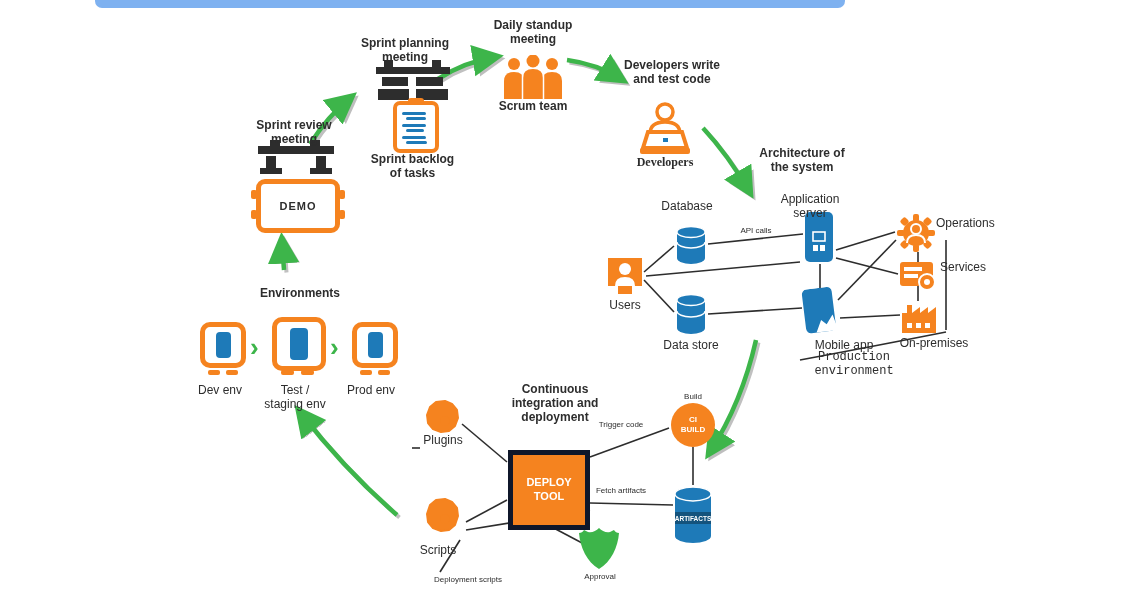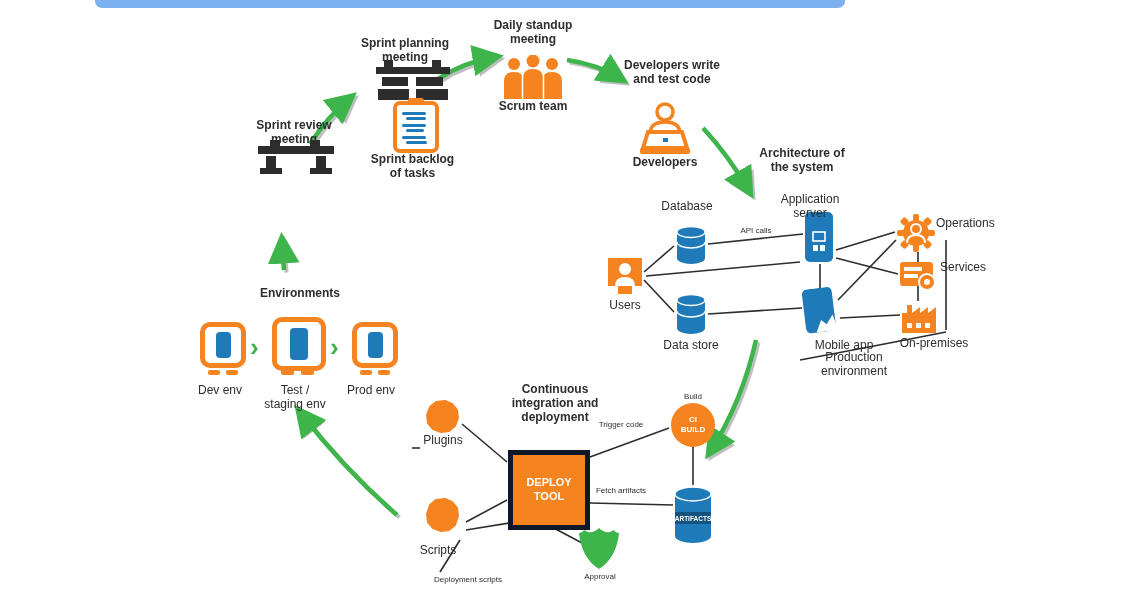--- a/index.html
+++ b/index.html
@@ -161,21 +161,21 @@
         <circle cx="27" cy="12" r="8"></circle>
         <path d="M12,34 q0,-12 15,-12 q15,0 15,12"></path>
       </g>
       <g fill="#f5831f">
         <path d="M10,32 h34 l5,16 h-44 Z" fill="none" stroke="#f5831f" stroke-width="4"></path>
         <rect x="2" y="48" width="50" height="6" rx="2"></rect>
       </g>
       <rect x="25" y="38" width="5" height="4" fill="#1e7ab8"></rect>
     </svg>
   </div>
-  <div class="lbl bold" style="left:630px;top:155px;width:70px;">Developers</div>
+  <div class="lbl bold" style="left:630px;top:155px;width:70px;font-family:Liberation Serif, serif;">Developers</div>
 
   <div class="lbl bold" style="left:750px;top:146px;width:104px;">Architecture of the system</div>
 
   <div class="abs ico" style="left:606px;top:256px;width:38px;height:38px;">
     <svg width="38" height="38" viewBox="0 0 38 38">
       <path d="M2,2 h34 v28 h-10 v8 h-14 v-8 h-10 Z" fill="#f5831f"></path>
       <circle cx="19" cy="13" r="6" fill="#ffffff"></circle>
       <path d="M9,30 q0,-9 10,-9 q10,0 10,9 Z" fill="#ffffff"></path>
     </svg>
   </div>
@@ -254,36 +254,43 @@
   <div class="abs ico" style="left:902px;top:303px;width:36px;height:30px;">
     <svg width="36" height="30" viewBox="0 0 36 30">
       <path d="M0,30 V10 h5 V2 h5 v8 l8,-6 v6 l8,-6 v6 l8,-6 v26 Z" fill="#f5831f"></path>
       <rect x="5" y="20" width="5" height="5" fill="#ffffff"></rect>
       <rect x="14" y="20" width="5" height="5" fill="#ffffff"></rect>
       <rect x="23" y="20" width="5" height="5" fill="#ffffff"></rect>
     </svg>
   </div>
   <div class="lbl" style="left:898px;top:336px;width:72px;">On-premises</div>
 
-  <div class="lbl" style="left:798px;top:350px;width:112px;">Production environment</div>
+  <div class="lbl" style="left:798px;top:350px;width:112px;font-family:Liberation Mono, monospace;">Production environment</div>
 
   <div class="lbl bold" style="left:248px;top:118px;width:92px;">Sprint review meeting</div>
   <div class="abs ico" style="left:258px;top:140px;width:76px;height:34px;">
     <svg width="76" height="34" viewBox="0 0 76 34">
       <g fill="#2d2d2d">
         <rect x="12" y="0" width="10" height="6"></rect>
           <rect x="52" y="0" width="10" height="6"></rect>
         <rect x="0" y="6" width="76" height="8"></rect>
         <rect x="8" y="16" width="10" height="14"></rect>
           <rect x="58" y="16" width="10" height="14"></rect>
         <rect x="2" y="28" width="22" height="6"></rect>
           <rect x="52" y="28" width="22" height="6"></rect>
       </g>
     </svg>
   </div>
+  <div class="abs ico screen">
+    <div class="screen-tab" style="left:-10px;top:6px;"></div>
+    <div class="screen-tab" style="left:-10px;top:26px;"></div>
+    <div class="screen-tab" style="right:-10px;top:6px;"></div>
+    <div class="screen-tab" style="right:-10px;top:26px;"></div>
+    <span class="screen-text">DEMO</span>
+  </div>
 
   <div class="lbl bold" style="left:250px;top:286px;width:100px;">Environments</div>
 
   <div class="abs ico envbox" style="left:200px;top:322px;width:36px;height:36px;">
     <div class="envphone" style="width:15px;height:26px;"></div>
   </div>
   <div class="abs envfoot" style="left:208px;top:370px;width:12px;"></div>
   <div class="abs envfoot" style="left:226px;top:370px;width:12px;"></div>
 
   <div class="chev" style="left:250px;top:334px;">›</div>

